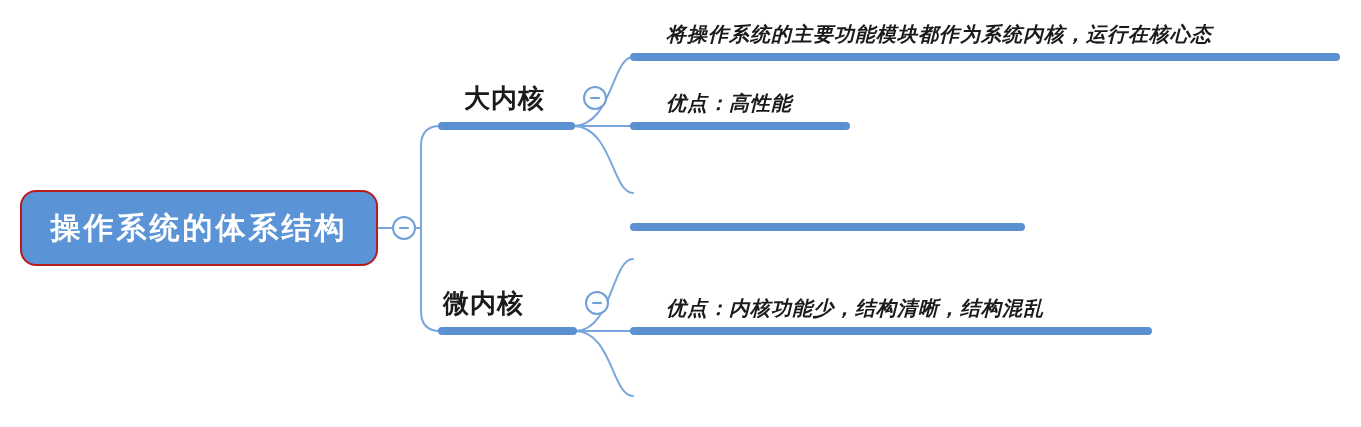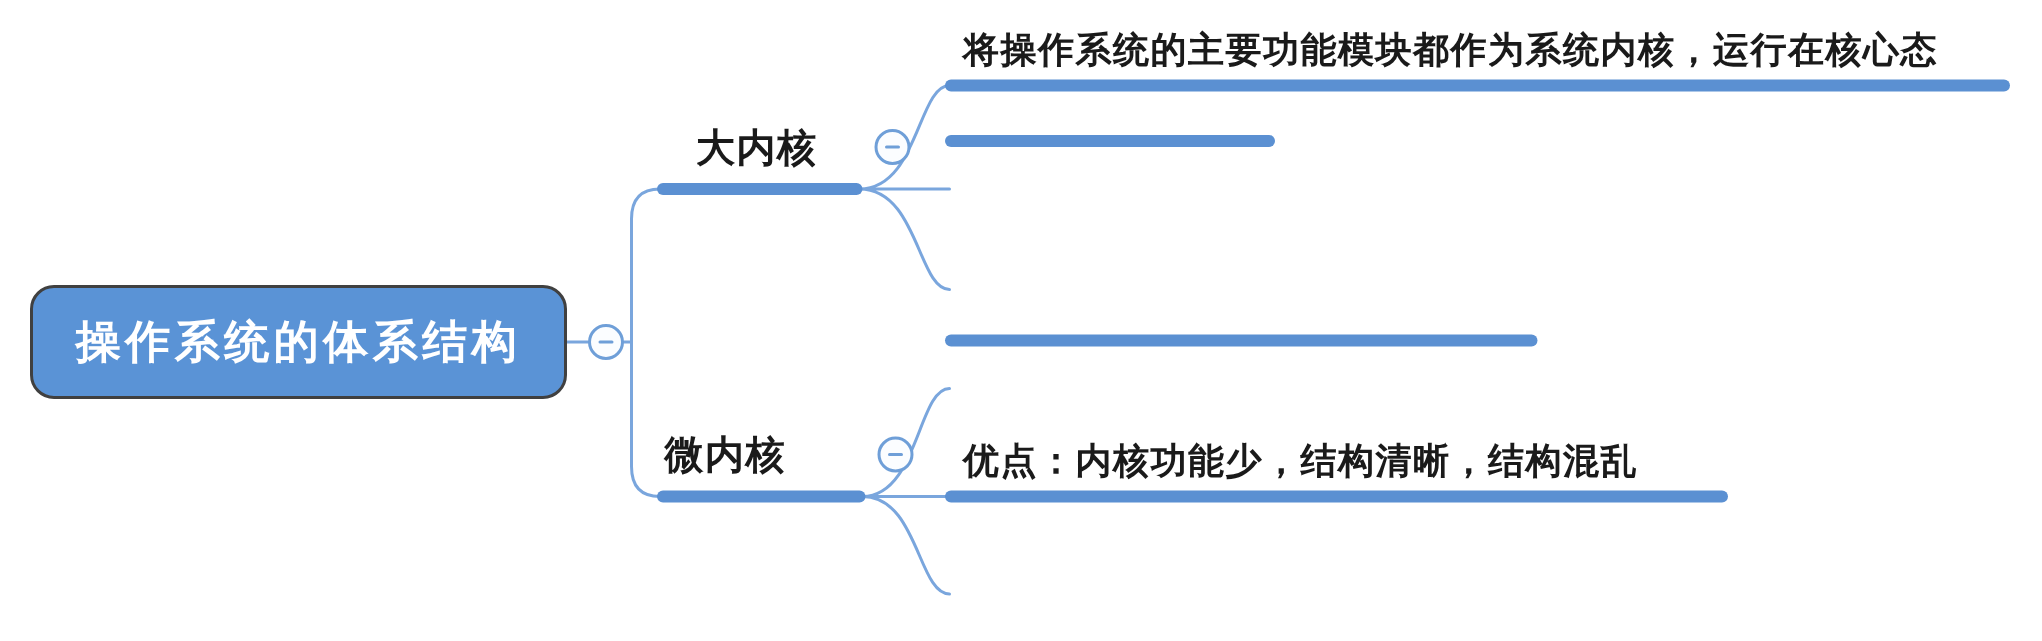--- a/index.html
+++ b/index.html
@@ -6,33 +6,33 @@
   body{font-family:"Liberation Sans","DejaVu Sans",sans-serif;}
   .canvas{
     position:relative;width:1361px;height:427px;background:#ffffff;overflow:hidden;
   }
   .connectors{position:absolute;left:0;top:0;width:1361px;height:427px;}
   .connectors path{fill:none;stroke:#7aa6dd;stroke-width:2px;stroke-linecap:round;}
 
   
   .root-node{
     position:absolute;left:20px;top:190px;width:358px;height:76px;
-    background:#5a93d6;border:2px solid #404040;border-radius:16px;
+    background:#5a93d6;border:2px solid #b91c1c;border-radius:16px;
     box-sizing:border-box;display:flex;align-items:center;justify-content:center;
   }
   .root-node .root-label{
     color:#ffffff;font-size:30px;font-weight:bold;letter-spacing:3px;white-space:nowrap;
   }
 
   
   .node{position:absolute;}
   .node .label{
     color:#1a1a1a;font-weight:600;white-space:nowrap;
   }
-  .leaf .label{font-size:24px;line-height:32px;margin-left:12px;letter-spacing:1px;}
+  .leaf .label{font-size:20px;line-height:32px;margin-left:36px;letter-spacing:1px;font-style:italic;}
   .leaf .bar{margin-top:3px;}
   .branch .label{font-size:26px;line-height:32px;letter-spacing:1px;}
   .branch .bar{margin-top:8px;}
   .bar{
     height:8px;border-radius:4px;background:#5b90d2;
   }
 
   
   .minus-btn{
     position:absolute;width:24px;height:24px;box-sizing:border-box;
@@ -79,20 +79,21 @@
     <div class="label" style="margin-left:5px;">微内核</div>
     <div class="bar" style="width:139px;"></div>
   </div>
 
   <div class="node leaf" style="left:630px;top:18px;">
     <div class="label">将操作系统的主要功能模块都作为系统内核，运行在核心态</div>
     <div class="bar" style="width:710px;"></div>
   </div>
 
   <div class="node leaf" style="left:630px;top:87px;">
+    <div class="label">优点：高性能</div>
     <div class="bar" style="width:220px;"></div>
   </div>
 
 
   <div class="node leaf" style="left:630px;top:220px;">
     <div class="bar" style="width:395px;"></div>
   </div>
 
   <div class="node leaf" style="left:630px;top:292px;">
     <div class="label">优点：内核功能少，结构清晰，结构混乱</div>

